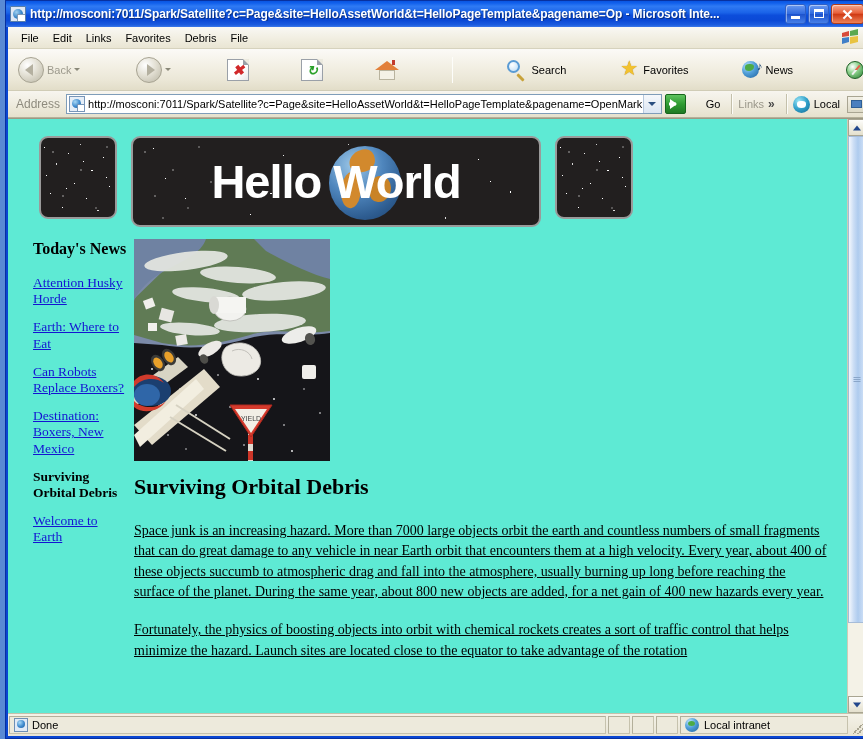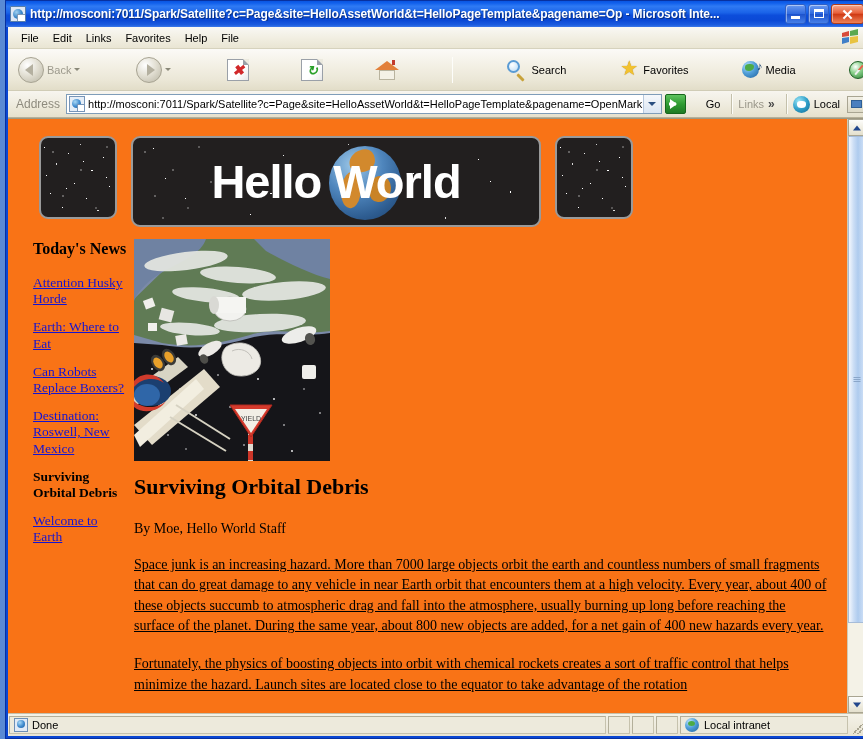--- a/index.html
+++ b/index.html
@@ -539,21 +539,21 @@
   .page-wrap {
     flex: 1 1 auto;
     display: flex;
     background: #ffffff;
     border-top: 1px solid #9d9984;
     overflow: hidden;
     position: relative;
   }
   .page {
     flex: 1 1 auto;
-    background: #f97316;
+    background: #5eead4;
     position: relative;
     overflow: hidden;
   }
 
   
   .banner {
     display: flex;
     gap: 14px;
     padding: 17px 0 0 31px;
   }
@@ -851,21 +851,21 @@
     </div>
   </div>
 
   <div class="client">
 
     <div class="menubar">
       <div class="mi">File</div>
       <div class="mi">Edit</div>
       <div class="mi">Links</div>
       <div class="mi">Favorites</div>
-      <div class="mi">Help</div>
+      <div class="mi">Debris</div>
       <div class="mi">File</div>
       <div class="flag">
         <svg width="18" height="16" viewBox="0 0 18 16">
           <path d="M1 4 L8 2 L8 7 L1 8 Z" fill="#d84a3a"></path>
           <path d="M9 2 L17 0 L17 6 L9 7 Z" fill="#5aa84f"></path>
           <path d="M1 9 L8 8 L8 13 L1 15 Z" fill="#3f7fc8"></path>
           <path d="M9 8 L17 7 L17 13 L9 15 Z" fill="#e8c341"></path>
         </svg>
       </div>
     </div>
@@ -912,21 +912,21 @@
       <div class="tb-item">
         <span class="star">★</span>
         <span class="tb-label">Favorites</span>
       </div>
       <div class="tb-item">
         <span class="globe">
             <i class="bl"></i>
             <i class="gr"></i>
             <i class="note">♪</i>
           </span>
-        <span class="tb-label">Media</span>
+        <span class="tb-label">News</span>
       </div>
       <div class="tb-item">
         <span class="compass">
             <i class="rim"></i>
             <i class="nd"></i>
           </span>
       </div>
       <div class="tb-sep"></div>
       <div class="tb-item">
         <span class="mailicon">
@@ -1013,21 +1013,21 @@
           </div>
         </div>
 
         <div class="cols">
 
           <div class="sidebar">
             <div class="side-head">Today's News</div>
             <a class="side-link">Attention Husky Horde</a>
             <a class="side-link">Earth: Where to Eat</a>
             <a class="side-link">Can Robots Replace Boxers?</a>
-            <a class="side-link">Destination: Roswell, New Mexico</a>
+            <a class="side-link">Destination: Boxers, New Mexico</a>
             <span class="side-cur">Surviving Orbital Debris</span>
             <a class="side-link">Welcome to Earth</a>
           </div>
 
           <div class="content">
 
             <div class="art-img">
               <svg width="196" height="222" viewBox="0 0 196 222">
 
                 <rect x="0" y="0" width="196" height="130" fill="#7b8aa8"></rect>
@@ -1106,21 +1106,20 @@
                   <rect x="114" y="196" width="5" height="9" fill="#cc3528"></rect>
                   <rect x="114" y="212" width="5" height="9" fill="#cc3528"></rect>
                   <path d="M96 166 L138 166 L117 198 Z" fill="#d53a2c" stroke="#b02a20" stroke-width="1"></path>
                   <path d="M101 170 L133 170 L117 194 Z" fill="#f2efe6"></path>
                   <text x="117" y="182" font-family="Liberation Sans, sans-serif" font-size="7" fill="#444" text-anchor="middle">YIELD</text>
                 </g>
               </svg>
             </div>
 
             <h1 class="art-title">Surviving Orbital Debris</h1>
-            <p class="art-byline">By Moe, Hello World Staff</p>
             <p class="art-para">Space junk is an increasing hazard. More than 7000 large objects orbit the earth and countless numbers of small fragments that can do great damage to any vehicle in near Earth orbit that encounters them at a high velocity. Every year, about 400 of these objects succumb to atmospheric drag and fall into the atmosphere, usually burning up long before reaching the surface of the planet. During the same year, about 800 new objects are added, for a net gain of 400 new hazards every year.</p>
             <p class="art-para">Fortunately, the physics of boosting objects into orbit with chemical rockets creates a sort of traffic control that helps minimize the hazard. Launch sites are located close to the equator to take advantage of the rotation</p>
           </div>
         </div>
       </div>
 
       <div class="vscroll">
         <div class="sb-btn up">
             <i class="ar"></i>
           </div>

